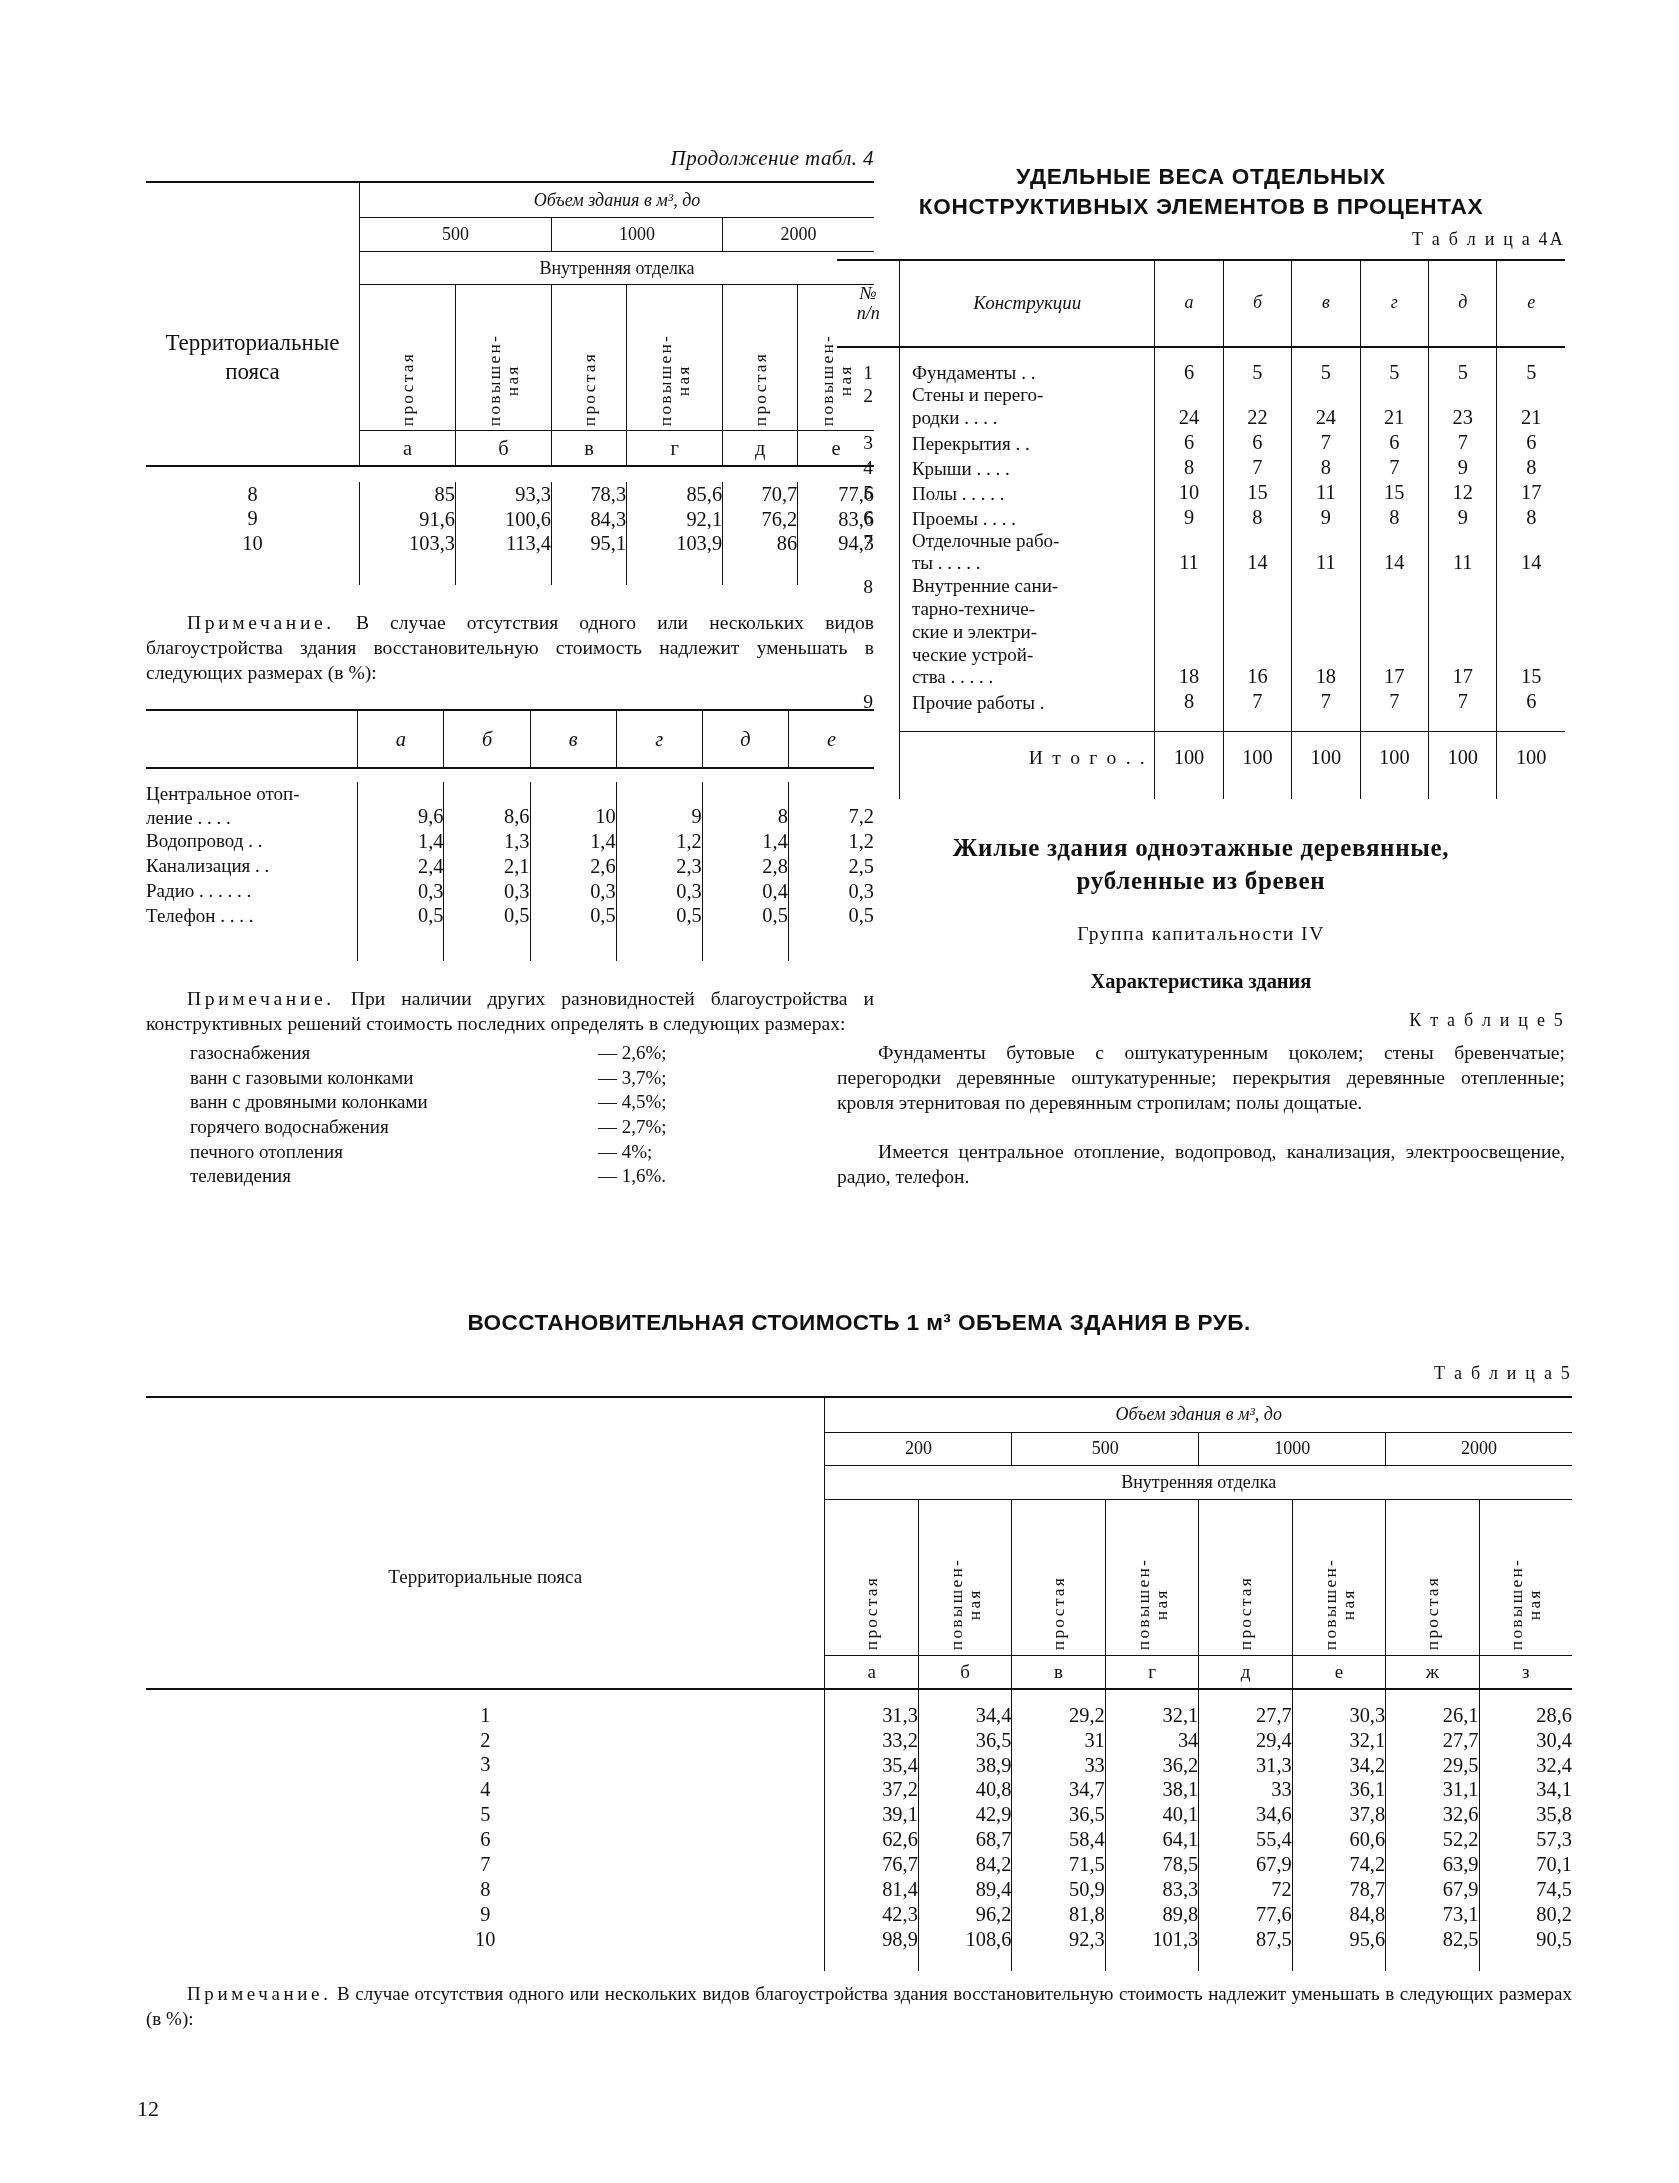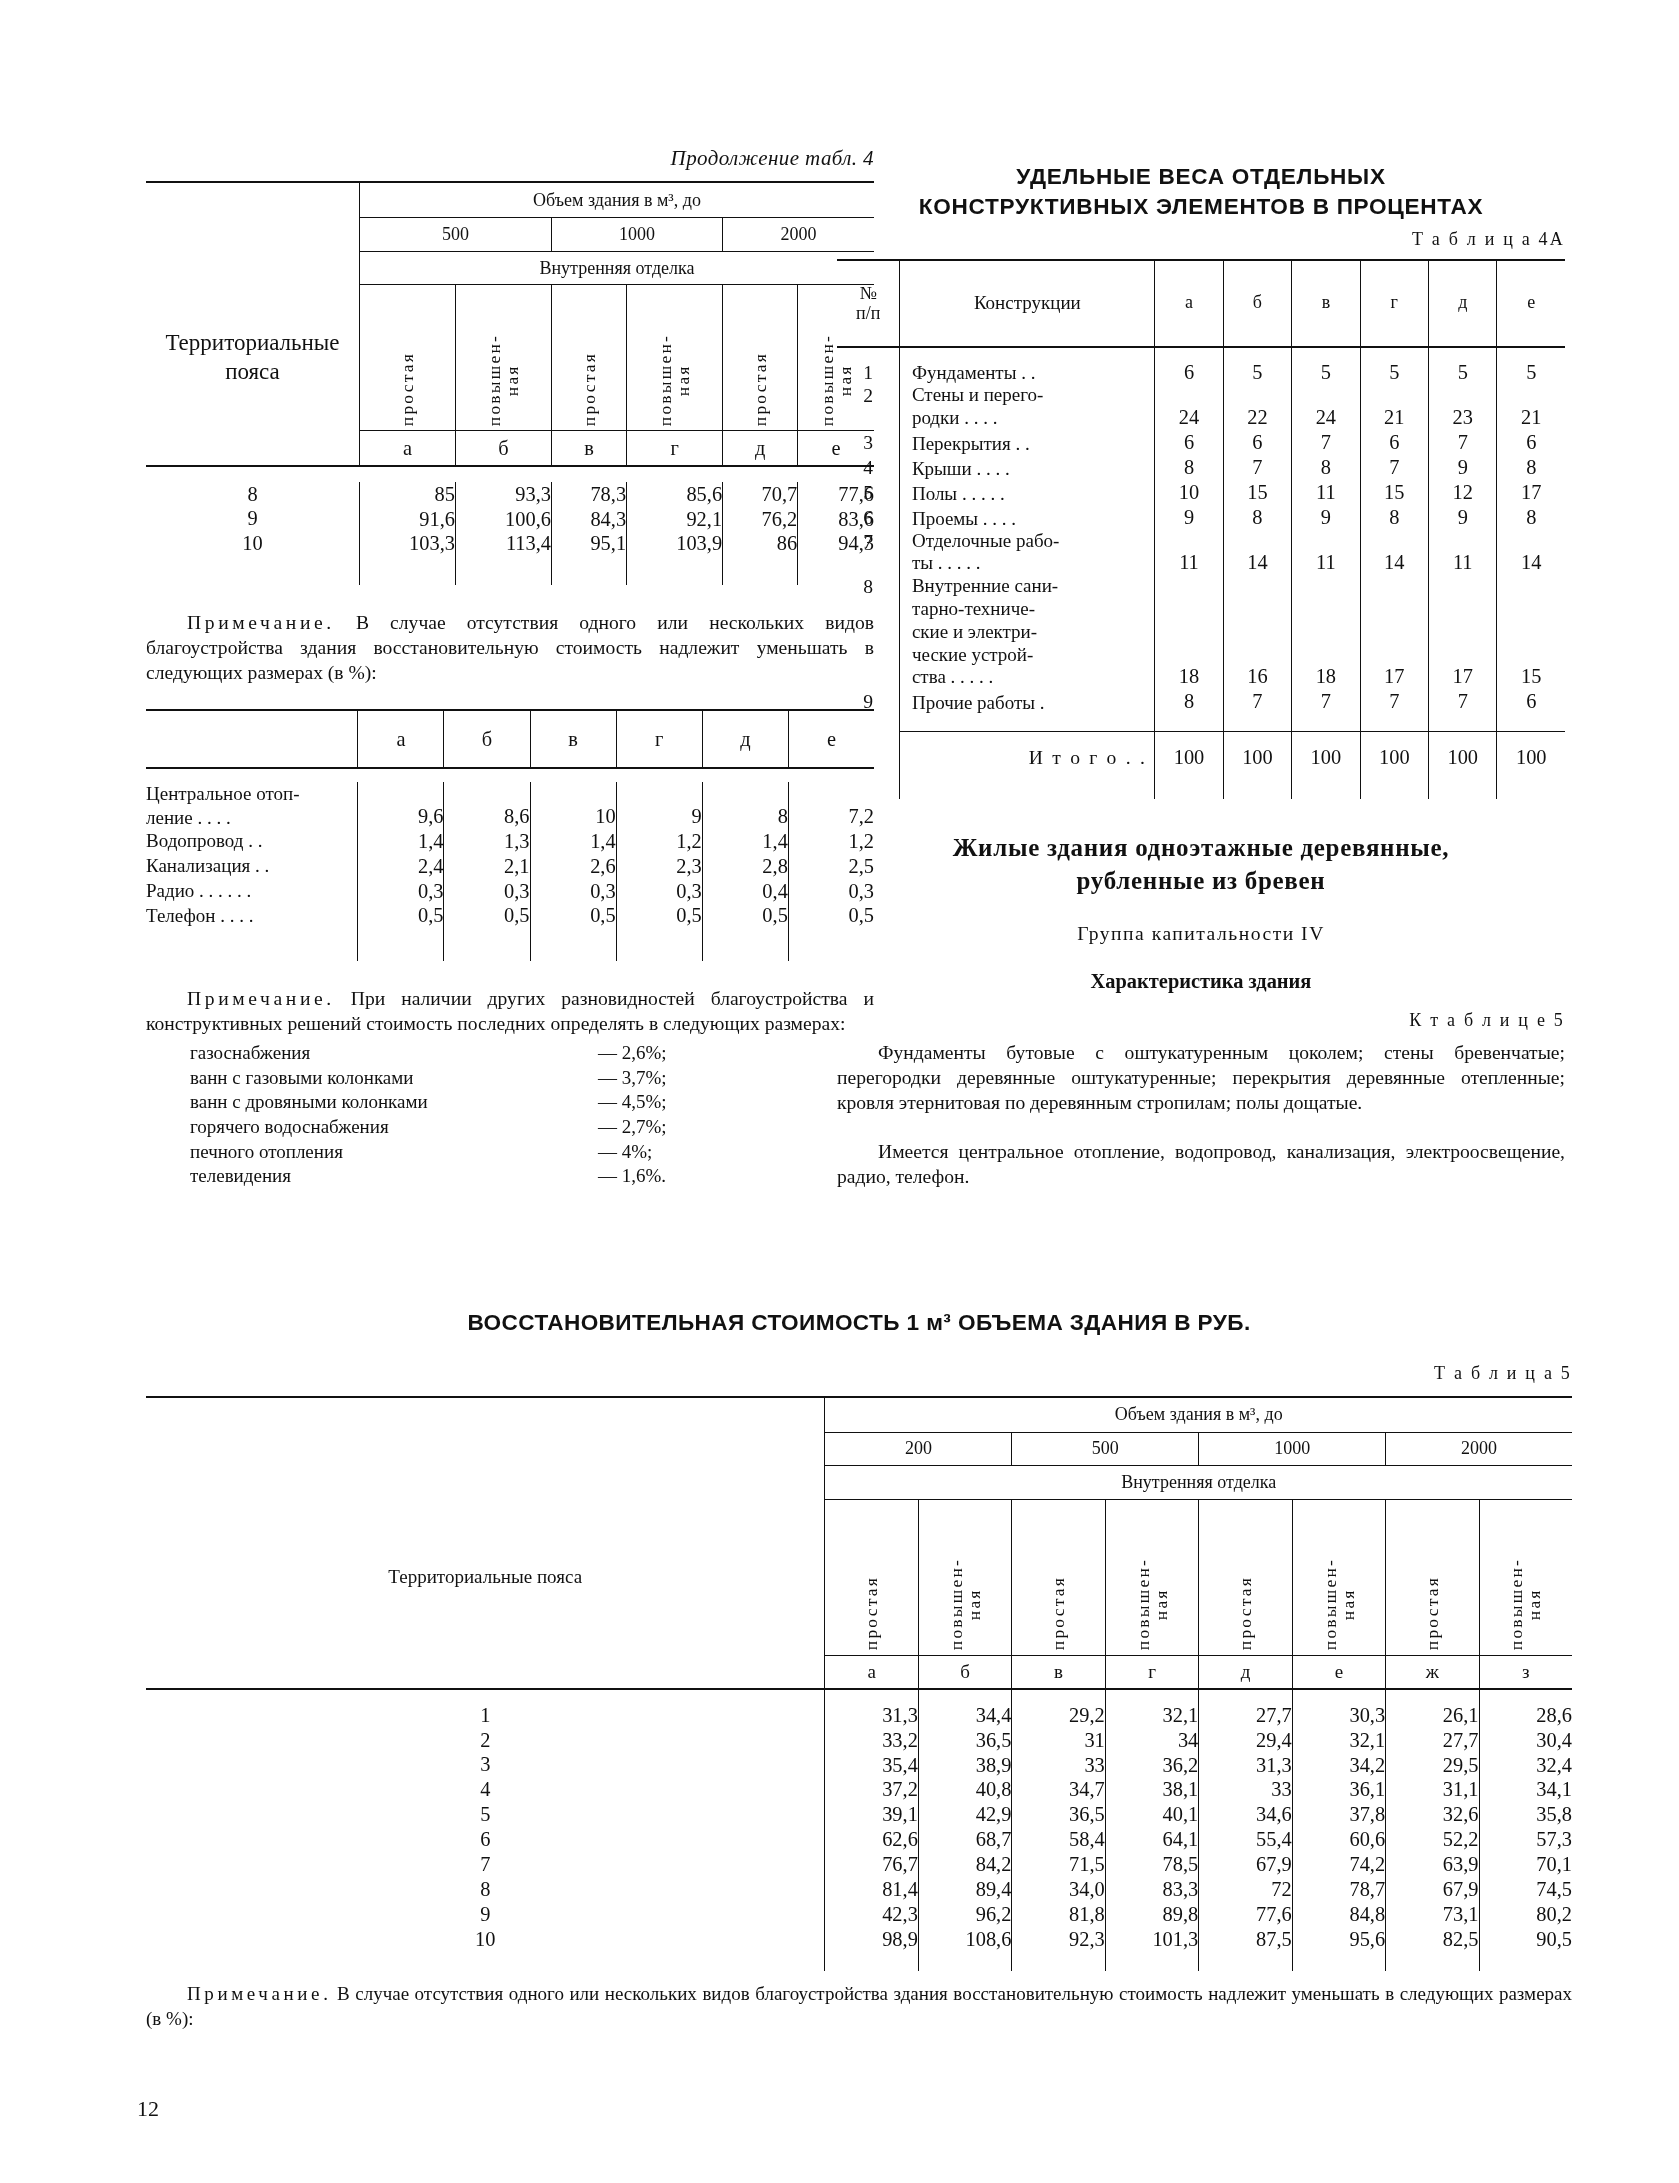--- a/index.html
+++ b/index.html
@@ -32,21 +32,21 @@
     font-family:"Liberation Sans", sans-serif;
     font-weight:bold; font-size:22.6px; text-align:center;
     letter-spacing:0.7px; line-height:1.32;
   }
 
   
   table.doc { border-collapse:collapse; width:100%; font-size:19px; }
   table.doc td, table.doc th { padding:0; font-weight:normal; }
 
   .vl { border-left:1.5px solid #111; }
-  .bt { border-top:2.9px solid #111; }
+  .bt { border-top:2.9px solid #111;font-style:italic; }
   .bt2{ border-top:1.5px solid #111; }
 
   .rot {
     writing-mode:vertical-rl;
     transform:rotate(180deg);
     white-space:pre-line;
     text-align:center;
     letter-spacing:2.2px;
     font-size:17.5px;
     line-height:1.05;
@@ -638,21 +638,21 @@
         <td class="vl num">78,5</td>
         <td class="vl num">67,9</td>
         <td class="vl num">74,2</td>
         <td class="vl num">63,9</td>
         <td class="vl num">70,1</td>
       </tr>
       <tr>
         <td class="ct" style="font-size:20.4px;">8</td>
         <td class="vl num">81,4</td>
         <td class="vl num">89,4</td>
-        <td class="vl num">34,0</td>
+        <td class="vl num">50,9</td>
         <td class="vl num">83,3</td>
         <td class="vl num">72</td>
         <td class="vl num">78,7</td>
         <td class="vl num">67,9</td>
         <td class="vl num">74,5</td>
       </tr>
       <tr>
         <td class="ct" style="font-size:20.4px;">9</td>
         <td class="vl num">42,3</td>
         <td class="vl num">96,2</td>

